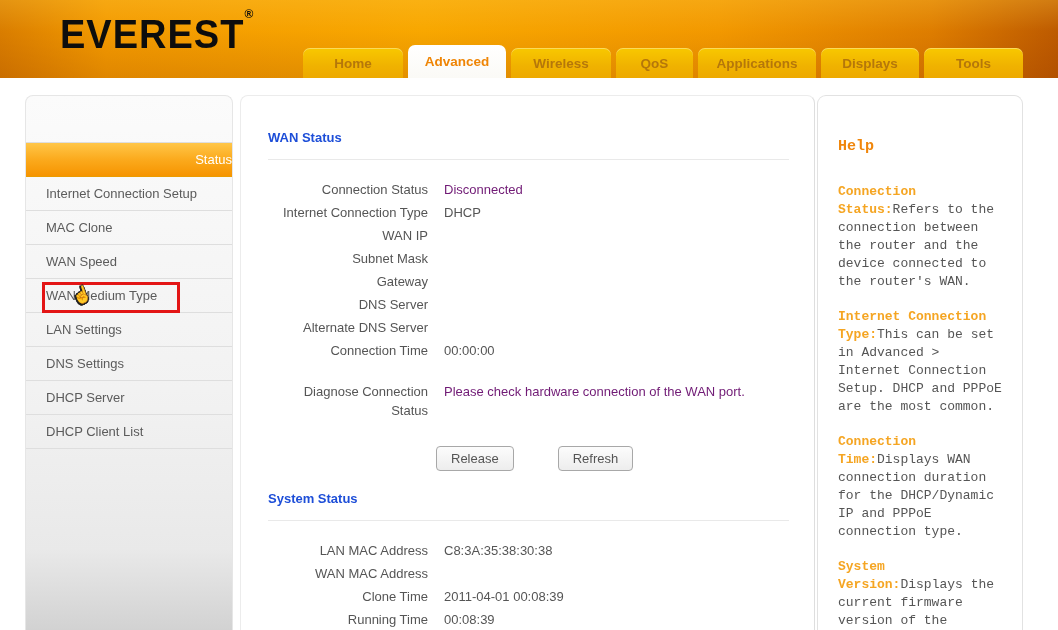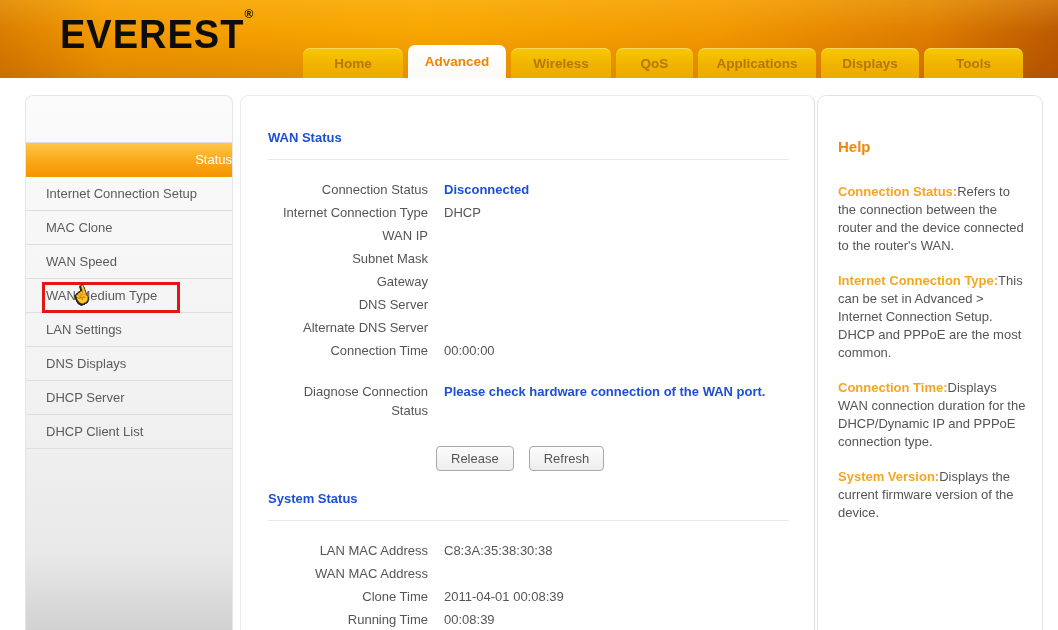--- a/index.html
+++ b/index.html
@@ -41,32 +41,32 @@
 
   
   .main{position:absolute;left:240px;top:95px;width:575px;height:535px;box-sizing:border-box;
        background:#ffffff;border:1px solid #ececec;border-bottom:none;border-right:1px solid #dedede;
        border-radius:8px 8px 0 0;padding:34px 25px 0 27px;}
   .section-title{color:#1d4ed8;font-size:13px;font-weight:bold;}
   .rule{border:none;border-top:1px solid #e9e9e9;margin:14px 0 18px 0;}
   .row{display:flex;min-height:23px;align-items:flex-start;font-size:13px;}
   .lbl{width:160px;flex:none;text-align:right;color:#555;line-height:19px;padding-top:2px;}
   .val{margin-left:16px;color:#555;line-height:19px;padding-top:2px;}
-  .alert{color:#1d4ed8;font-weight:bold;}
+  .alert{color:#701a75;}
   .diagnose{margin-top:18px;}
-  .btn-row{margin-top:26px;margin-left:168px;display:flex;gap:15px;}
+  .btn-row{margin-top:26px;margin-left:168px;display:flex;gap:44px;}
   .btn{font-family:"Liberation Sans",sans-serif;font-size:13px;color:#555;height:25px;
        background:linear-gradient(180deg,#fcfcfc 0%,#ededed 100%);
        border:1px solid #a8a8a8;border-radius:4px;padding:2px 14px;cursor:pointer;}
   .sys-title{margin-top:20px;}
 
   
-  .help{position:absolute;left:817px;top:95px;width:226px;height:535px;box-sizing:border-box;
+  .help{position:absolute;left:817px;top:95px;width:206px;height:535px;box-sizing:border-box;
        background:#ffffff;border:1px solid #e2e2e2;border-bottom:none;border-radius:9px 9px 0 0;
-       padding:42px 14px 0 20px;}
+       padding:42px 14px 0 20px;font-family:Liberation Mono, monospace;}
   .help-title{color:#f0860b;font-size:15px;font-weight:bold;margin-bottom:28px;}
   .help-entry{font-size:13px;line-height:18px;color:#555;margin:0 0 17px 0;}
   .help-term{color:#f5a522;font-weight:bold;}
 </style>
 </head>
 <body>
 
 <div class="page">
 
   <div class="header">
@@ -89,21 +89,21 @@
     <div class="side-item active">Status</div>
     <div class="side-item">Internet Connection Setup</div>
     <div class="side-item">MAC Clone</div>
     <div class="side-item">WAN Speed</div>
     <div class="side-item">
       <span>WAN Medium Type</span>
       <span class="red-box"></span>
       <span class="cursor-glyph">☝</span>
     </div>
     <div class="side-item">LAN Settings</div>
-    <div class="side-item">DNS Displays</div>
+    <div class="side-item">DNS Settings</div>
     <div class="side-item">DHCP Server</div>
     <div class="side-item">DHCP Client List</div>
   </div>
 
   <div class="main">
     <div class="section-title">WAN Status</div>
     <hr class="rule">
 
     <div class="row">
       <div class="lbl">Connection Status</div>

